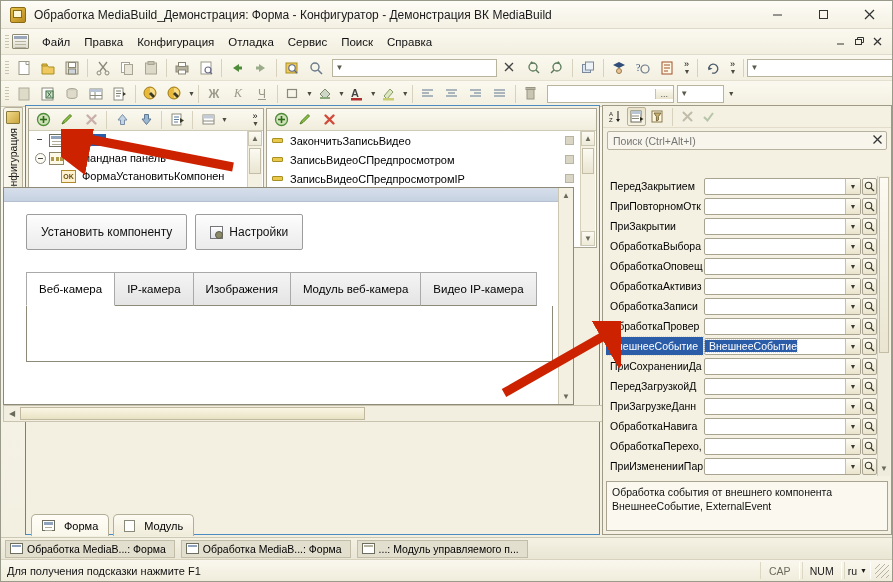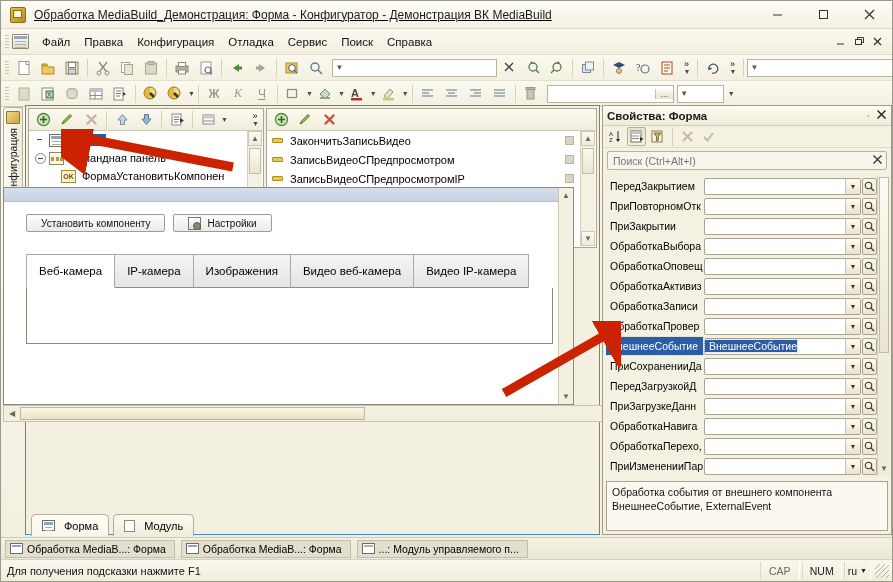--- a/index.html
+++ b/index.html
@@ -18,21 +18,21 @@
     background: linear-gradient(#fbfaf3, #f2efe0);
     border: 1px solid #9a9a8a;
     overflow: hidden;
   }
 
   
   .titlebar {
     position: absolute; left: 0; top: 0; width: 891px; height: 28px;
     background: linear-gradient(#fdfcf6, #f4f1e3);
     border-bottom: 1px solid #ddd9c8;
-    display: flex; align-items: center; text-decoration: underline;
+    display: flex; align-items: center;
   }
   .title-icon {
     width: 16px; height: 16px; margin-left: 9px; margin-right: 8px;
     background: linear-gradient(135deg,#e8c34a,#b98a1e);
     border: 1px solid #8a6a15; border-radius: 2px;
     position: relative; flex: none;
   }
   .title-icon:after {
     content:""; position:absolute; left:2px; top:2px; width:7px; height:6px;
     background:#fff8d8; border:1px solid #8a6a15;
@@ -207,23 +207,23 @@
   .stack-ico i { display:block; height:2px; margin-bottom:1.5px; border-radius:1px; }
 
   
   .canvas {
     position:absolute; left:2px; top:186px; width:571px; height:218px;
     background:#fff; border:1px solid #8e8a78;
   }
   .canvas-band { height:14px; background:linear-gradient(#d6deea,#c6d2e2); border-bottom:1px solid #b4bfd0;}
   .btnrow { display:flex; gap:8px; padding:12px 0 0 22px; }
   .fbtn {
-    height:18px; padding:0 14px; display:flex; align-items:center; gap:6px;
+    height:36px; padding:0 14px; display:flex; align-items:center; gap:6px;
     background:linear-gradient(#fdfdfd,#ebebeb); border:1px solid #9c9c9c; border-radius:2px;
-    font-size:10px; color:#111; white-space:nowrap;
+    font-size:12px; color:#111; white-space:nowrap;
   }
   .gear-ico { width:13px; height:13px; border:1px solid #76767a; background:linear-gradient(#fff,#dfe2e8);
     position:relative; flex:none;}
   .gear-ico:after{content:"";position:absolute;right:-1px;bottom:-1px;width:6px;height:6px;
     background:#8a8a6a;border:1px solid #5d5d45;border-radius:50%;}
   .ftabs { display:flex; margin:22px 0 0 22px; }
   .ftab {
     height:24px; padding:16px 12px; display:flex; align-items:center;
     font-size:11.5px; background:linear-gradient(#f4f4f4,#e4e4e4);
     border:1px solid #a9a9a9; border-bottom:1px solid #8e8a78; margin-right:-1px;
@@ -935,21 +935,21 @@
       <div class="ftab active">
           <span>Веб-камера</span>
         </div>
       <div class="ftab">
           <span>IP-камера</span>
         </div>
       <div class="ftab">
           <span>Изображения</span>
         </div>
       <div class="ftab">
-          <span>Видео веб-камера</span>
+          <span>Модуль веб-камера</span>
         </div>
       <div class="ftab">
           <span>Видео IP-камера</span>
         </div>
     </div>
     <div class="fpanel"></div>
     <div class="canvas-vs">
       <div class="sb-arrow" style="border:none;background:none;">▲</div>
       <div class="sb-arrow" style="position:absolute;bottom:0;left:0;right:0;border:none;background:none;">▼</div>
     </div>
@@ -966,32 +966,20 @@
       <span class="ticon ico-form" style="width:13px;height:11px;"></span>
       <span>Форма</span>
     </div>
     <div class="mtab">
       <span class="ticon" style="width:11px;height:12px;border:1px solid #8a8a7a;background:#fff;"></span>
       <span>Модуль</span>
     </div>
   </div>
 
   <div class="props">
-    <div class="props-head">
-      <span class="props-title">Свойства: Форма</span>
-      <span class="props-head-btns">
-        <span style="font-size:9px;color:#7a7a6a;">◦</span>
-        <span>
-          <svg width="11" height="11">
-              <line x1="1.5" y1="1.5" x2="9.5" y2="9.5" stroke="#222" stroke-width="1.4"></line>
-              <line x1="9.5" y1="1.5" x2="1.5" y2="9.5" stroke="#222" stroke-width="1.4"></line>
-            </svg>
-        </span>
-      </span>
-    </div>
 
     <div class="props-toolbar">
       <div class="ptbtn">
         <svg width="16" height="16">
             <text x="1" y="7" font-size="6" fill="#222">A</text>
             <text x="1" y="13" font-size="6" fill="#222">Z</text>
             <line x1="10" y1="2" x2="10" y2="12" stroke="#222"></line>
             <path d="M8 10 l2 3 l2 -3 Z" fill="#222"></path>
           </svg>
       </div>

